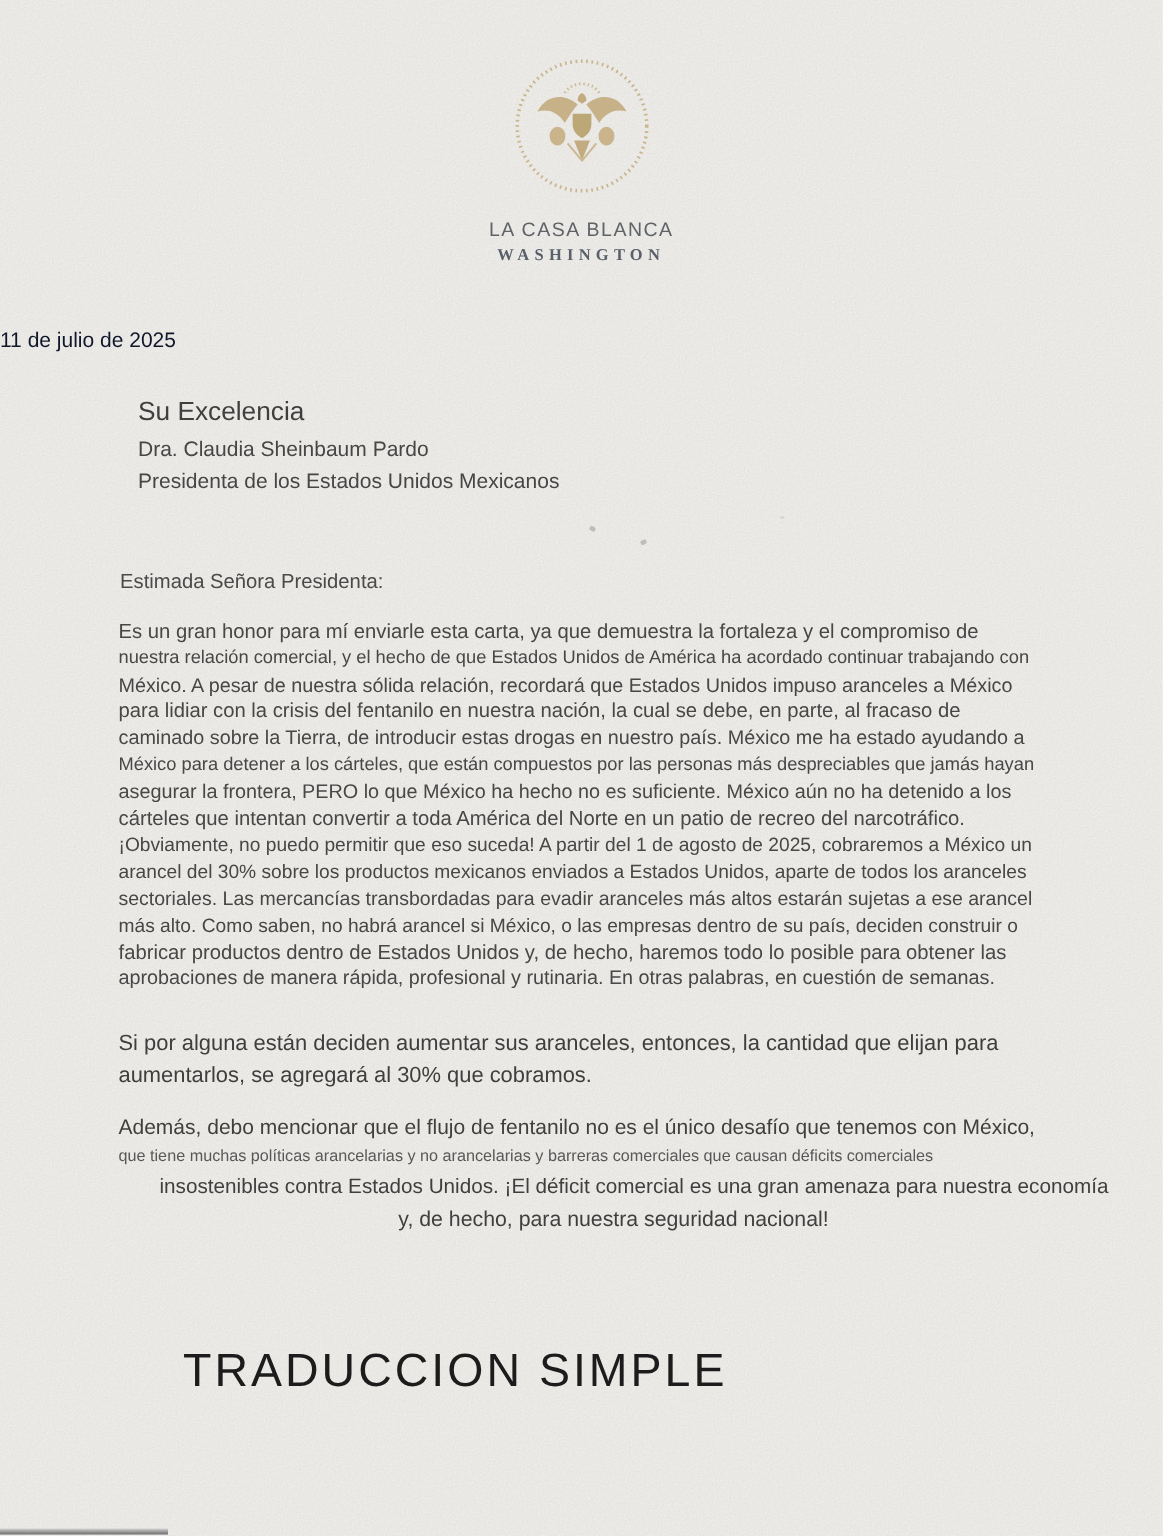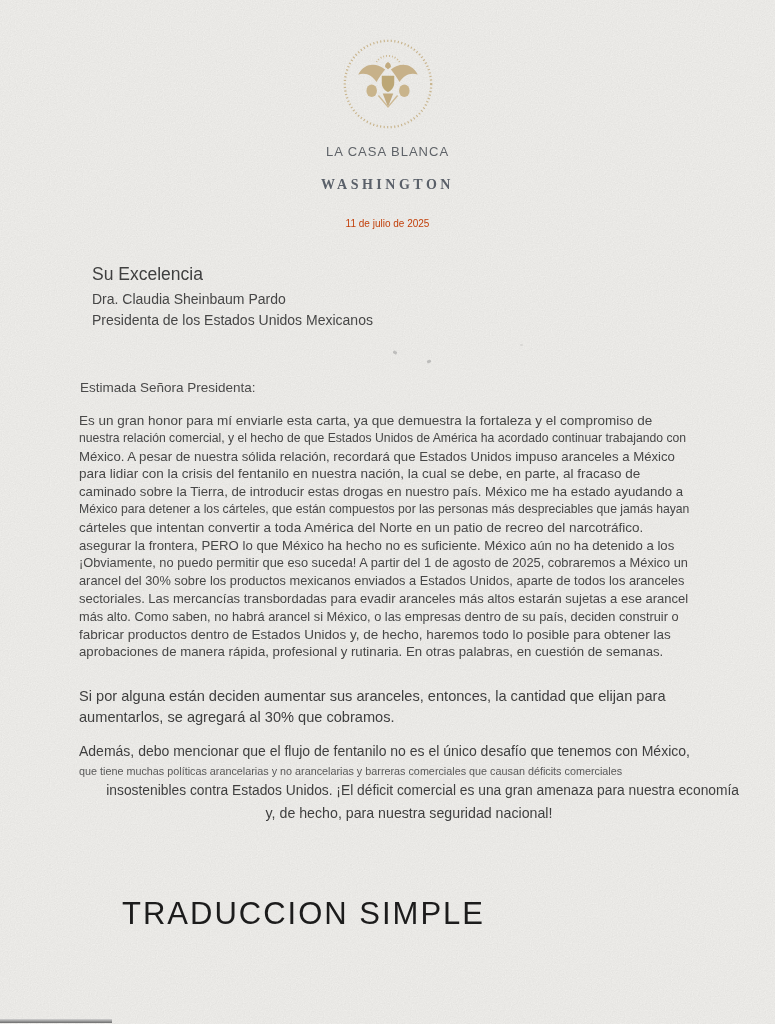--- a/index.html
+++ b/index.html
@@ -13,27 +13,27 @@
     background:#f7f6f3;
   }
   .grain{position:absolute;inset:0;pointer-events:none;}
   
   .letterhead{position:absolute;top:36px;left:0;width:775px;text-align:center;}
   .seal{display:inline-block;width:96px;height:96px;filter:blur(.4px);}
   .org-name{
     margin-top:8px;font-size:13px;letter-spacing:1px;color:#5f6368;
   }
   .org-city{
-    margin-top:18px;font-family:"Liberation Serif","DejaVu Serif",serif;
-    font-size:14px;font-weight:700;letter-spacing:3.5px;color:#5a6069;text-align:center;
+    margin-top:4px;font-family:"Liberation Serif","DejaVu Serif",serif;
+    font-size:11px;font-weight:700;letter-spacing:3.5px;color:#5a6069;text-align:center;
   }
   
   .date-line{
-    position:absolute;top:218px;left:0;width:775px;text-align:center;
-    font-size:10px;color:#c2410c;
+    position:absolute;top:218px;left:0;width:775px;
+    font-size:14px;color:#0f172a;
   }
   
   .recipient{position:absolute;top:264px;left:92px;color:#464646;}
   .recipient .honorific{font-size:17.5px;color:#3f3f3f;margin-bottom:4px;}
   .recipient .name{font-size:14px;line-height:21px;}
   .recipient .title{font-size:14px;line-height:21px;}
   .recipient .location{font-size:12px;line-height:19px;color:#565656;}
   
   .smudge{position:absolute;background:#8a8a8a;opacity:.45;border-radius:1px;}
   .smudge.s1{left:393px;top:351px;width:4px;height:3px;transform:rotate(30deg);}
@@ -111,22 +111,22 @@
 
   <div class="salutation">Estimada Señora Presidenta:</div>
 
   <div class="para p1">
     <div class="ln f135">Es un gran honor para mí enviarle esta carta, ya que demuestra la fortaleza y el compromiso de</div>
     <div class="ln f122">nuestra relación comercial, y el hecho de que Estados Unidos de América ha acordado continuar trabajando con</div>
     <div class="ln f132">México. A pesar de nuestra sólida relación, recordará que Estados Unidos impuso aranceles a México</div>
     <div class="ln f135">para lidiar con la crisis del fentanilo en nuestra nación, la cual se debe, en parte, al fracaso de</div>
     <div class="ln f132">caminado sobre la Tierra, de introducir estas drogas en nuestro país. México me ha estado ayudando a</div>
     <div class="ln f122">México para detener a los cárteles, que están compuestos por las personas más despreciables que jamás hayan</div>
+    <div class="ln f132">asegurar la frontera, PERO lo que México ha hecho no es suficiente. México aún no ha detenido a los</div>
     <div class="ln f135">cárteles que intentan convertir a toda América del Norte en un patio de recreo del narcotráfico.</div>
-    <div class="ln f132">asegurar la frontera, PERO lo que México ha hecho no es suficiente. México aún no ha detenido a los</div>
     <div class="ln f128">¡Obviamente, no puedo permitir que eso suceda! A partir del 1 de agosto de 2025, cobraremos a México un</div>
     <div class="ln f128">arancel del 30% sobre los productos mexicanos enviados a Estados Unidos, aparte de todos los aranceles</div>
     <div class="ln f130">sectoriales. Las mercancías transbordadas para evadir aranceles más altos estarán sujetas a ese arancel</div>
     <div class="ln f128">más alto. Como saben, no habrá arancel si México, o las empresas dentro de su país, deciden construir o</div>
     <div class="ln f135">fabricar productos dentro de Estados Unidos y, de hecho, haremos todo lo posible para obtener las</div>
     <div class="ln f132">aprobaciones de manera rápida, profesional y rutinaria. En otras palabras, en cuestión de semanas.</div>
   </div>
 
   <div class="para p2">
     <div class="ln">Si por alguna están deciden aumentar sus aranceles, entonces, la cantidad que elijan para</div>

